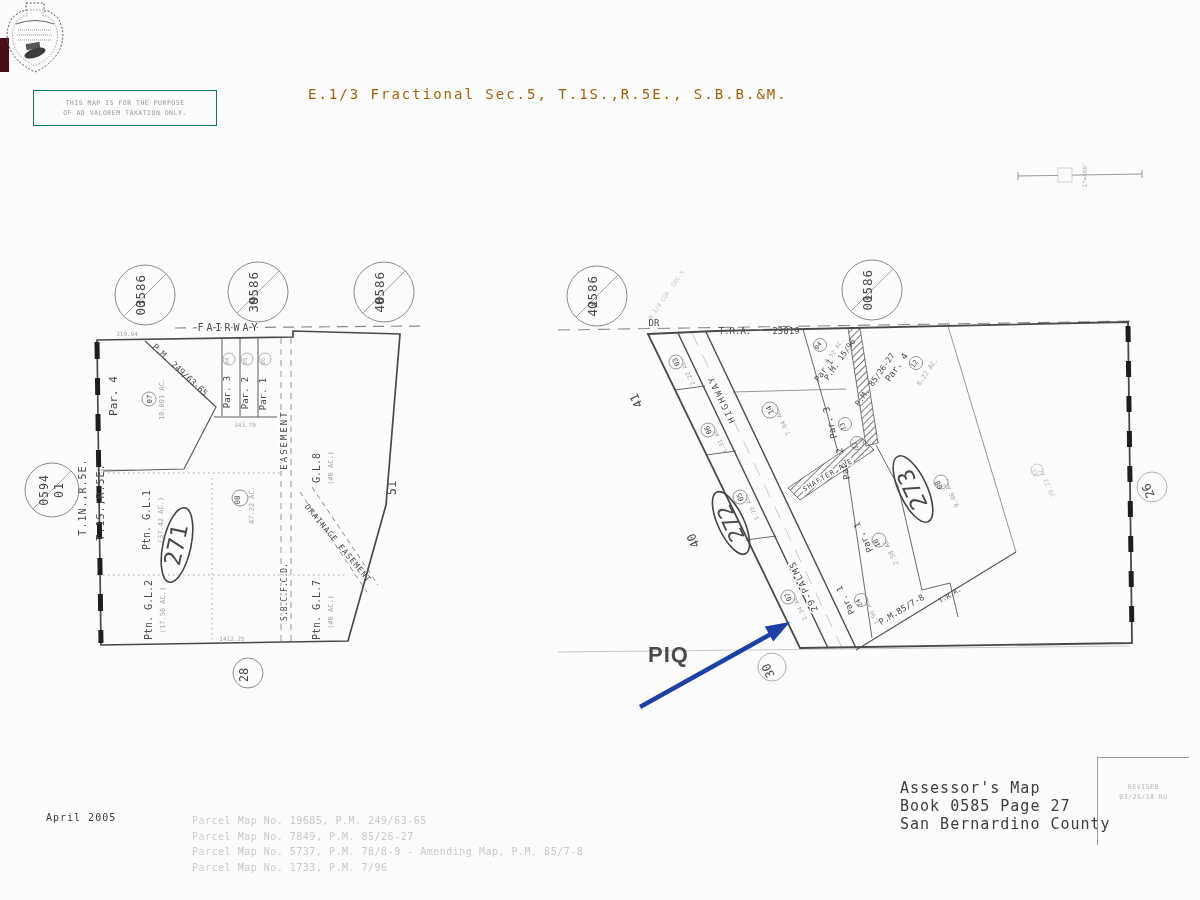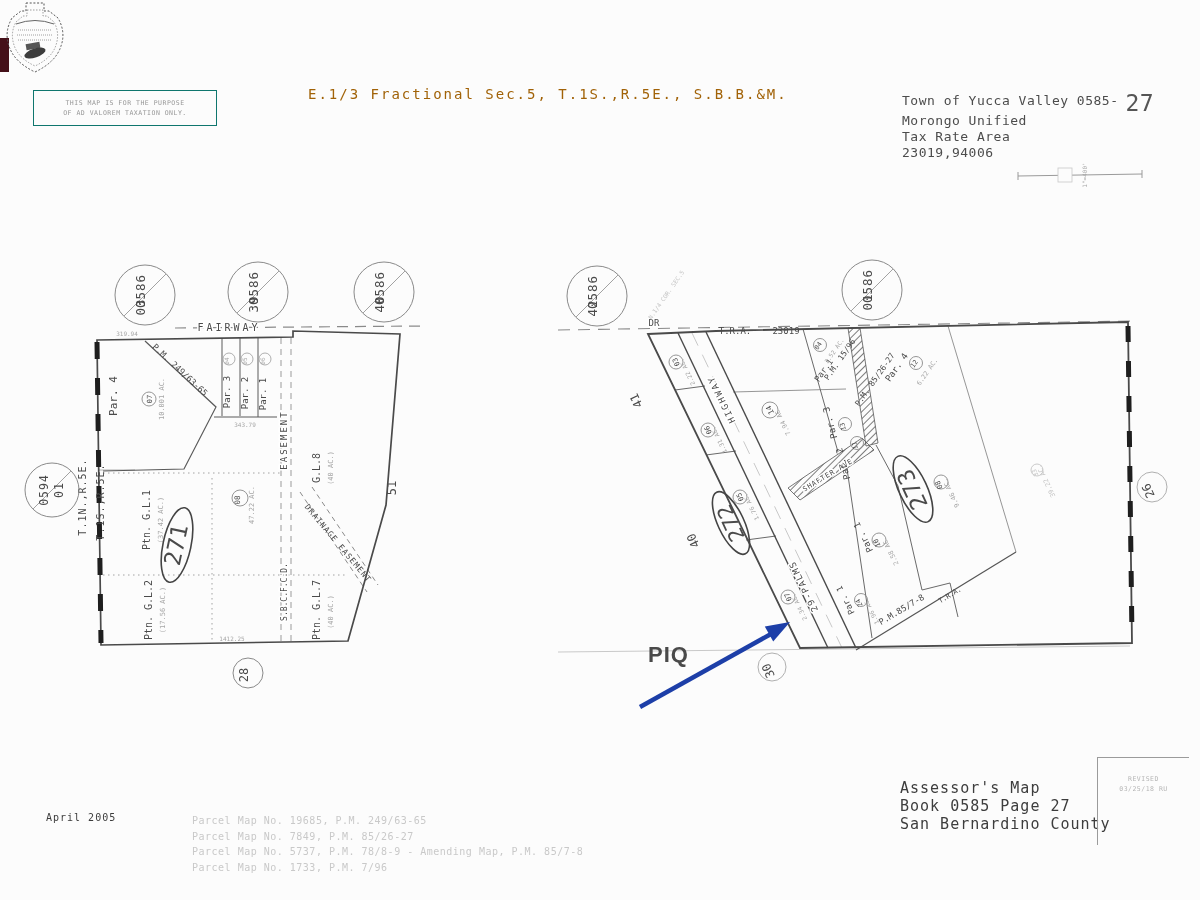--- a/index.html
+++ b/index.html
@@ -16,21 +16,21 @@
               text-align:center;padding-top:7px;box-sizing:border-box;}
   .seal{left:72px;top:138px;width:70px;height:74px;}
   .maptitle{left:308px;top:86px;font-size:14px;letter-spacing:2px;color:#a16207;white-space:nowrap;}
   .hdr-right{left:902px;top:93px;color:#4c4c4c;font-size:13px;line-height:16px;letter-spacing:.5px;white-space:nowrap;}
   .hdr-right .row1{display:flex;align-items:flex-start;}
   .hdr-right .pgnum{font-size:23px;line-height:20px;margin-left:7px;color:#555;}
   .march{left:46px;top:812px;font-size:10px;letter-spacing:1px;color:#3c3c3c;}
   .notes{left:192px;top:769px;font-size:10px;line-height:15.5px;letter-spacing:.5px;color:#c9c9c9;white-space:nowrap;margin-top:44px;}
   .assessor{left:900px;top:779px;font-size:15px;font-weight:normal;line-height:18px;letter-spacing:1px;color:#3d3d3d;white-space:nowrap;}
   .revbox{left:1097px;top:757px;width:92px;height:88px;border-left:1px solid #9b9b9b;border-top:1px solid #9b9b9b;
-          font-size:6.5px;line-height:10px;letter-spacing:.5px;color:#b5b5b5;text-align:center;padding-top:16px;box-sizing:border-box;}
+          font-size:6.5px;line-height:10px;letter-spacing:.5px;color:#b5b5b5;text-align:center;padding-top:24px;box-sizing:border-box;}
   .darkstrip{left:0;top:38px;width:9px;height:34px;background:#451019;}
   .piqfont{font-family:"Liberation Sans",sans-serif;font-weight:bold;letter-spacing:1px;}
 </style>
 </head>
 <body>
 
 <div class="page">
 
   <svg width="1200" height="900" viewBox="0 0 1200 900">
     <defs>
@@ -291,29 +291,20 @@
     <path d="M16,24 q19,-7 38,0" fill="none" stroke="#666" stroke-width="1"></path>
     <line x1="18" y1="30" x2="52" y2="30" stroke="#888" stroke-width=".8" stroke-dasharray="1 1"></line>
     <line x1="17" y1="35" x2="53" y2="35" stroke="#888" stroke-width=".8" stroke-dasharray="1 1"></line>
     <line x1="18" y1="40" x2="52" y2="40" stroke="#888" stroke-width=".8" stroke-dasharray="1 1"></line>
     <rect x="26" y="43" width="14" height="6" fill="#555" transform="rotate(-10 33 46)"></rect>
     <ellipse cx="35" cy="53" rx="11" ry="4.5" fill="#3d3d3d" transform="rotate(-18 35 53)"></ellipse>
   </svg>
 
   <div class="abs maptitle">E.1/3 Fractional Sec.5, T.1S.,R.5E., S.B.B.&amp;M.</div>
 
-  <div class="abs hdr-right">
-    <div class="row1">
-      <span>Town of Yucca Valley 0585-</span>
-      <span class="pgnum">27</span>
-    </div>
-    <div>Morongo Unified</div>
-    <div>Tax Rate Area</div>
-    <div>23019,94006</div>
-  </div>
 
   <div class="abs march">April 2005</div>
 
   <div class="abs notes">
     <div>Parcel Map No. 19685, P.M. 249/63-65</div>
     <div>Parcel Map No. 7849, P.M. 85/26-27</div>
     <div>Parcel Map No. 5737, P.M. 78/8-9 - Amending Map, P.M. 85/7-8</div>
     <div>Parcel Map No. 1733, P.M. 7/96</div>
   </div>
 

